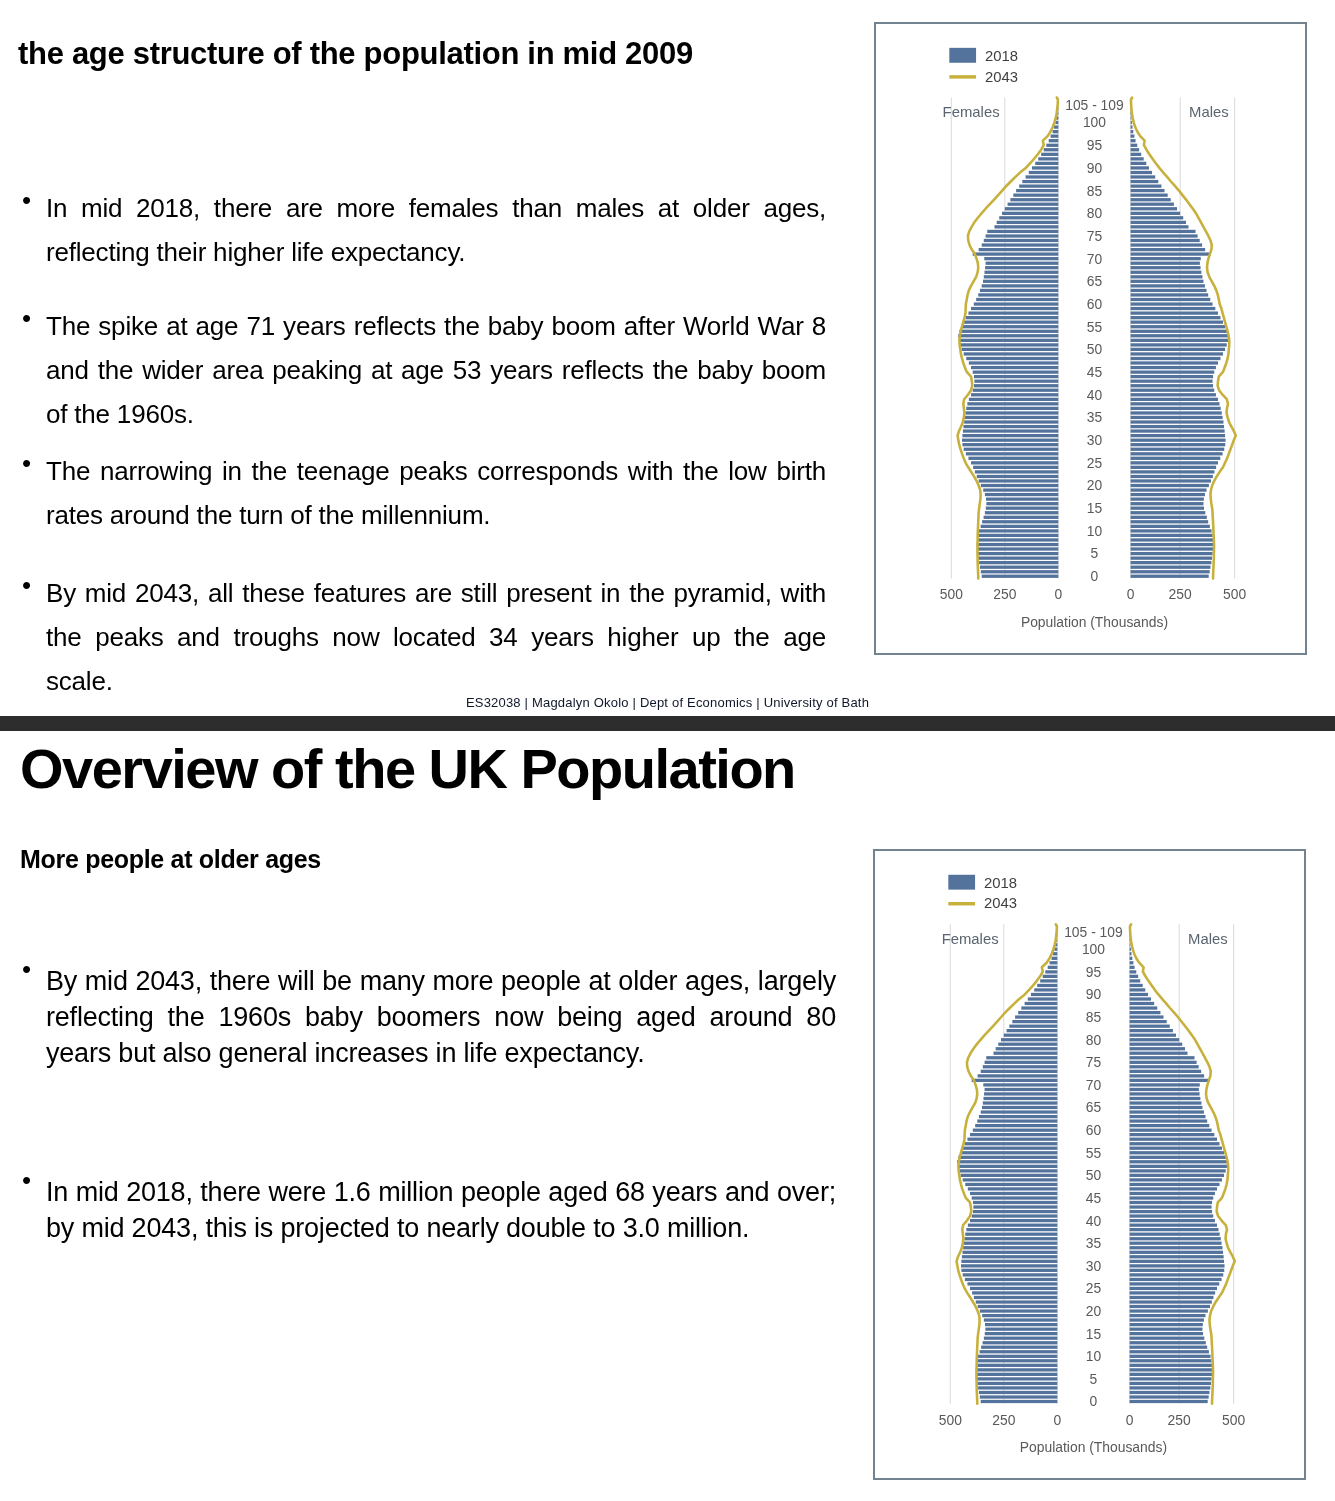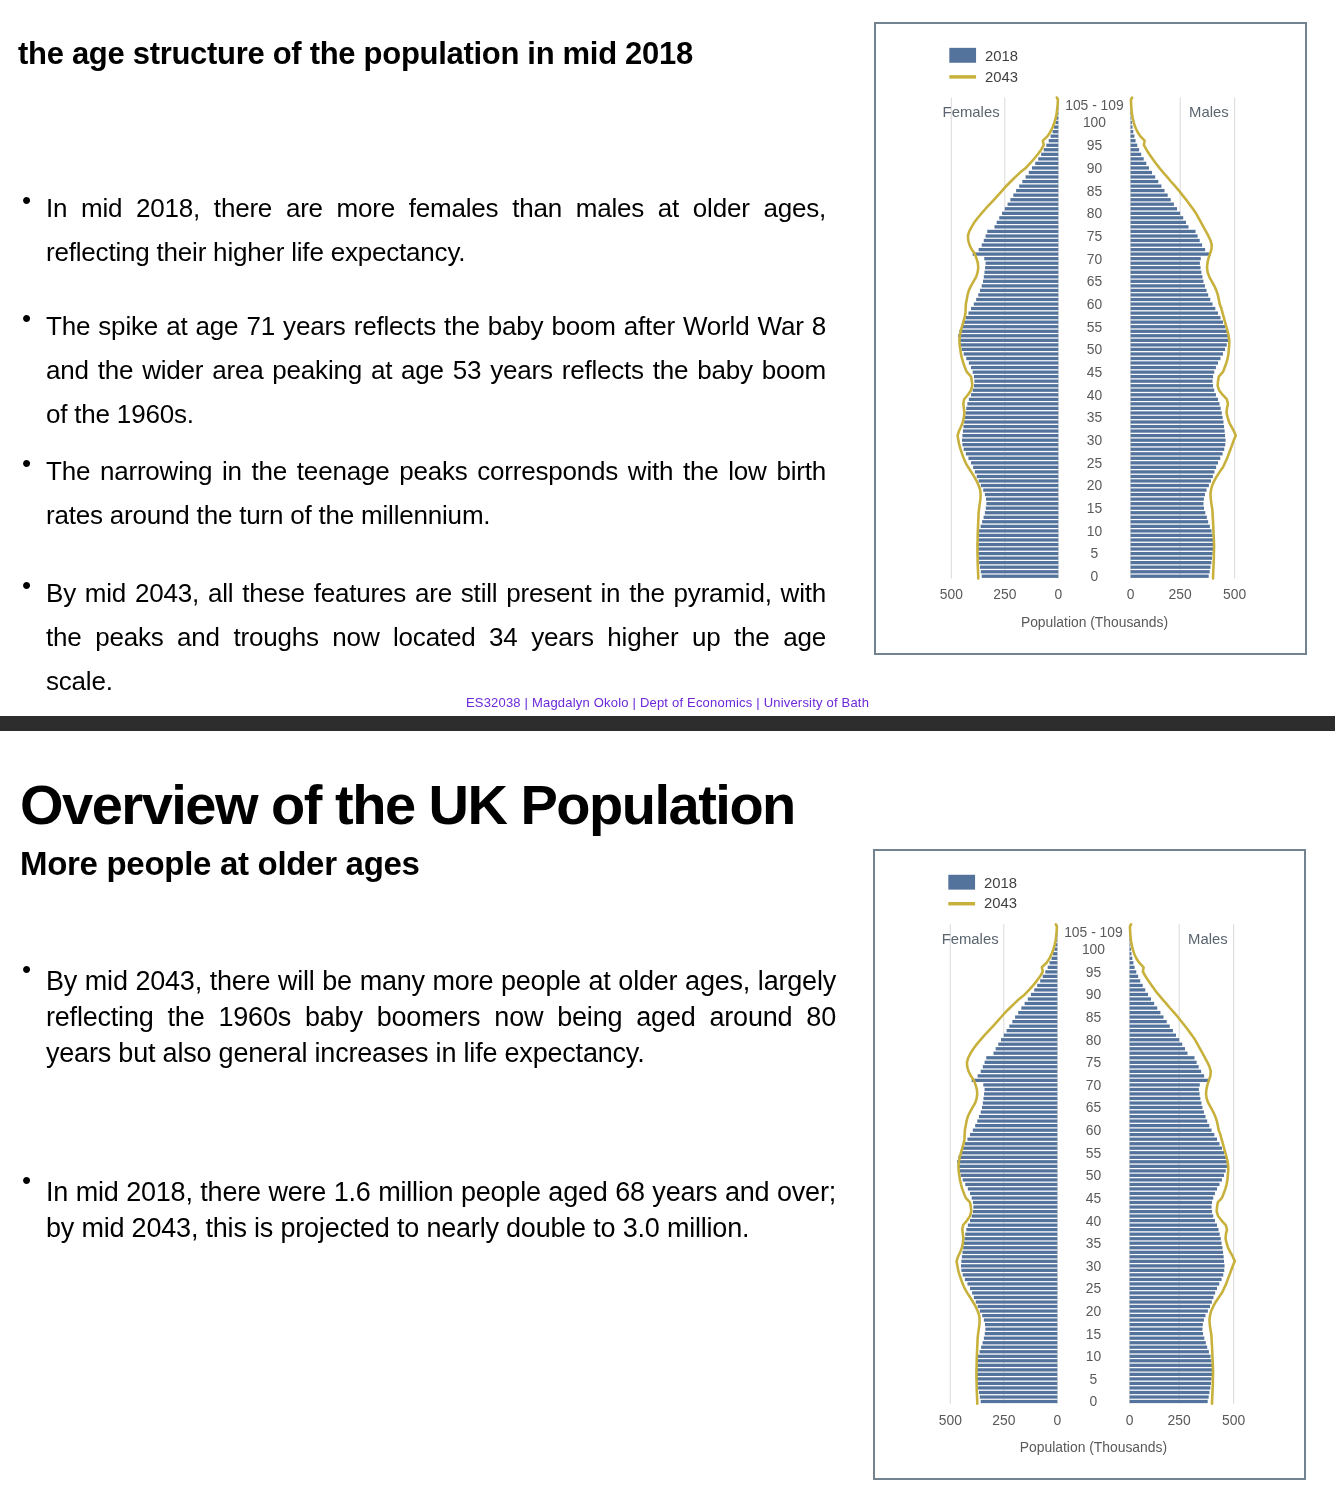--- a/index.html
+++ b/index.html
@@ -15,40 +15,40 @@
   .s2 .btext{width:790px;font-size:27px;line-height:36px;letter-spacing:-0.2px;margin-top:8px;}
 
   #b1{top:186px;} #b2{top:304px;} #b3{top:449px;} #b4{top:571px;}
   #s2b1{top:955px;} #s2b2{top:1166px;}
 
   .footer-credit{position:absolute;top:695px;left:0;width:100%;text-align:center;
     font-size:13px;color:#a3a3a3;letter-spacing:0.2px;}
 
   .divider{position:absolute;top:716px;left:0;width:100%;height:15px;background:#2d2d2d;}
 
-  .h2{position:absolute;left:20px;top:772px;font-size:56px;font-weight:700;letter-spacing:-1.5px;margin:0;}
-  .h3{position:absolute;left:20px;top:845px;font-size:33px;font-weight:700;letter-spacing:-0.3px;margin:0;}
+  .h2{position:absolute;left:20px;top:736px;font-size:56px;font-weight:700;letter-spacing:-1.5px;margin:0;}
+  .h3{position:absolute;left:20px;top:845px;font-size:25px;font-weight:700;letter-spacing:-0.3px;margin:0;}
 
   .chart-box{position:absolute;width:433px;background:#fff;border:2px solid #72828f;box-sizing:border-box;}
   #chart-top{left:874px;top:22px;height:633px;}
   #chart-bottom{left:873px;top:849px;height:631px;}
   .chart-box svg{width:100%;height:100%;display:block;}
 
   .pyramid-svg text{font-family:"Liberation Sans",sans-serif;}
   .pyramid-svg .tick{font-size:14px;fill:#595959;}
   .pyramid-svg .side{font-size:15px;fill:#5a6570;}
   .pyramid-svg .legend{font-size:15px;fill:#3f3f3f;}
 </style>
 </head>
 <body>
 
 <main>
 
   <h1 class="title">
-    <span>the age structure of the population in mid 2018</span>
+    <span>the age structure of the population in mid 2009</span>
   </h1>
 
   <div id="b1" class="bullet s1">
     <span class="marker">•</span>
     <p class="btext">In mid 2018, there are more females than males at older ages, reflecting their higher life expectancy.</p>
   </div>
   <div id="b2" class="bullet s1">
     <span class="marker">•</span>
     <p class="btext">The spike at age 71 years reflects the baby boom after World War 8 and the wider area peaking at age 53 years reflects the baby boom of the 1960s.</p>
   </div>
@@ -318,21 +318,21 @@
         <text x="220.5" y="607" text-anchor="middle" class="tick">Population (Thousands)</text>
         <text x="96" y="94" text-anchor="middle" class="side">Females</text>
         <text x="336" y="94" text-anchor="middle" class="side">Males</text>
         <rect x="74" y="24" width="27" height="15" fill="#53739c"></rect>
         <text x="110" y="37" class="legend">2018</text>
         <rect x="74" y="51.5" width="27" height="3.5" fill="#c7b13c"></rect>
         <text x="110" y="58" class="legend">2043</text>
       </svg>
   </div>
 
-  <div class="footer-credit" style="color: #6d28d9;">ES32038 | Magdalyn Okolo | Dept of Economics | University of Bath</div>
+  <div class="footer-credit" style="color: #0f172a;">ES32038 | Magdalyn Okolo | Dept of Economics | University of Bath</div>
 
   <div class="divider" style="background: rgb(45, 45, 45);"></div>
 
   <h2 class="h2">Overview of the UK Population</h2>
   <h3 class="h3">More people at older ages</h3>
 
   <div id="s2b1" class="bullet s2">
     <span class="marker">•</span>
     <p class="btext">By mid 2043, there will be many more people at older ages, largely reflecting the 1960s baby boomers now being aged around 80 years but also general increases in life expectancy.</p>
   </div>

